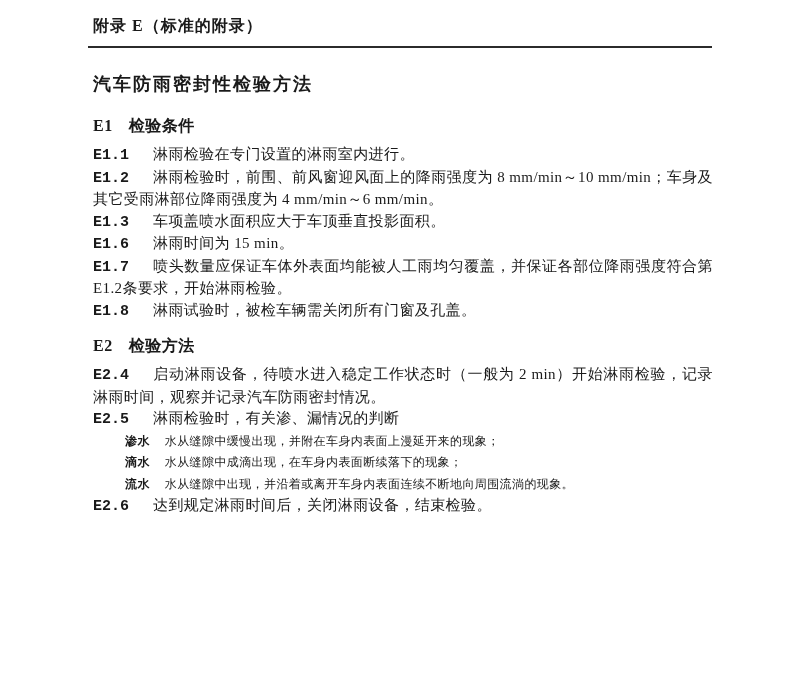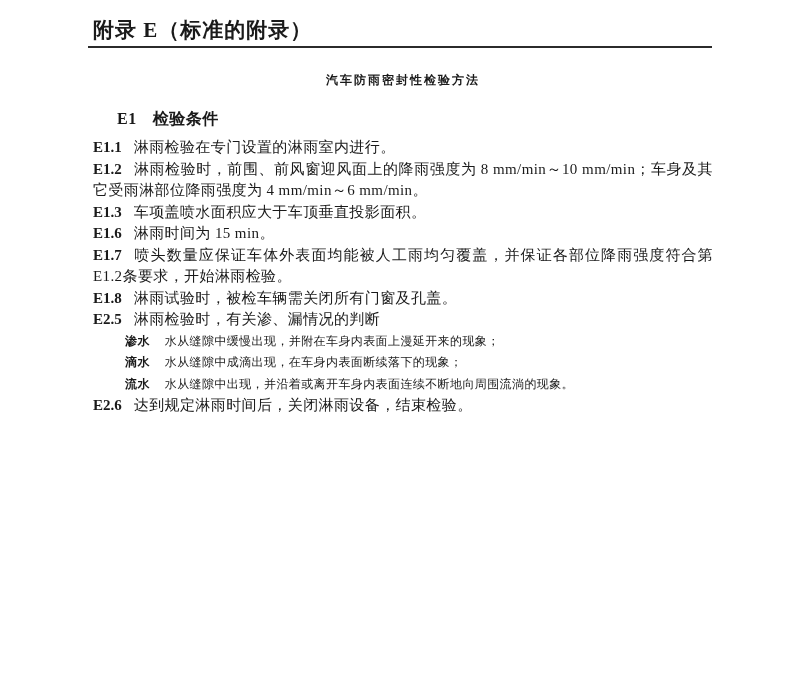--- a/index.html
+++ b/index.html
@@ -15,63 +15,62 @@
     color: #1a1a1a;
   }
   .page {
     box-sizing: border-box;
     width: 797px;
     height: 681px;
     padding: 16px 84px 0 93px;
     background: #ffffff;
   }
   .doc-header {
-    font-size: 21px;
+    font-size: 16px;
     font-weight: bold;
     letter-spacing: 1px;
     height: 22px;
   }
   .rule {
     border: none;
     border-top: 2px solid #2b2b2b;
     width: 624px;
     margin: 8px 0 0 -5px;
   }
   .doc-title {
-    text-align: center;
-    font-size: 12px;
+    font-size: 18px;
     font-weight: bold;
     letter-spacing: 2px;
     margin: 24px 0 20px 0;
   }
   .sec-heading {
     font-size: 16px;
     font-weight: bold;
     margin: 8px 0 7px 0;
     letter-spacing: 0.5px;
   }
   .sec-heading.later {
     margin-top: 14px;
   }
   .sec-num {
     margin-right: 16px;
-    margin-left: 24px;
   }
   .clause {
     margin: 0;
     font-size: 15px;
     line-height: 21.5px;
     text-align: justify;
     letter-spacing: 0.4px;
   }
   .clause-num {
     font-weight: bold;
-    margin-right: 12px;
+    margin-right: 24px;
     letter-spacing: 0;
     white-space: nowrap;
+    font-family: Liberation Mono, monospace;
   }
   .subclause {
     margin: 0;
     padding-left: 32px;
     font-size: 12px;
     line-height: 21.5px;
     text-align: justify;
     letter-spacing: 0.4px;
   }
   .term {
@@ -87,19 +86,21 @@
   <hr class="rule">
   <div class="doc-title">汽车防雨密封性检验方法</div>
   <div id="doc-body">
       <div class="sec-heading"><span class="sec-num">E1</span><span class="sec-title">检验条件</span></div>
       <p class="clause"><span class="clause-num">E1.1</span><span class="clause-text">淋雨检验在专门设置的淋雨室内进行。</span></p>
       <p class="clause"><span class="clause-num">E1.2</span><span class="clause-text">淋雨检验时，前围、前风窗迎风面上的降雨强度为 8 mm/min～10 mm/min；车身及其它受雨淋部位降雨强度为 4 mm/min～6 mm/min。</span></p>
       <p class="clause"><span class="clause-num">E1.3</span><span class="clause-text">车项盖喷水面积应大于车顶垂直投影面积。</span></p>
       <p class="clause"><span class="clause-num">E1.6</span><span class="clause-text">淋雨时间为 15 min。</span></p>
       <p class="clause"><span class="clause-num">E1.7</span><span class="clause-text">喷头数量应保证车体外表面均能被人工雨均匀覆盖，并保证各部位降雨强度符合第E1.2条要求，开始淋雨检验。</span></p>
       <p class="clause"><span class="clause-num">E1.8</span><span class="clause-text">淋雨试验时，被检车辆需关闭所有门窗及孔盖。</span></p>
+      <div class="sec-heading later"><span class="sec-num">E2</span><span class="sec-title">检验方法</span></div>
+      <p class="clause"><span class="clause-num">E2.4</span><span class="clause-text">启动淋雨设备，待喷水进入稳定工作状态时（一般为 2 min）开始淋雨检验，记录淋雨时间，观察并记录汽车防雨密封情况。</span></p>
       <p class="clause"><span class="clause-num">E2.5</span><span class="clause-text">淋雨检验时，有关渗、漏情况的判断</span></p>
       <p class="subclause"><span class="term">渗水</span><span class="def-text">水从缝隙中缓慢出现，并附在车身内表面上漫延开来的现象；</span></p>
       <p class="subclause"><span class="term">滴水</span><span class="def-text">水从缝隙中成滴出现，在车身内表面断续落下的现象；</span></p>
       <p class="subclause"><span class="term">流水</span><span class="def-text">水从缝隙中出现，并沿着或离开车身内表面连续不断地向周围流淌的现象。</span></p>
       <p class="clause"><span class="clause-num">E2.6</span><span class="clause-text">达到规定淋雨时间后，关闭淋雨设备，结束检验。</span></p>
     </div>
 </div>
 
 </body></html>

